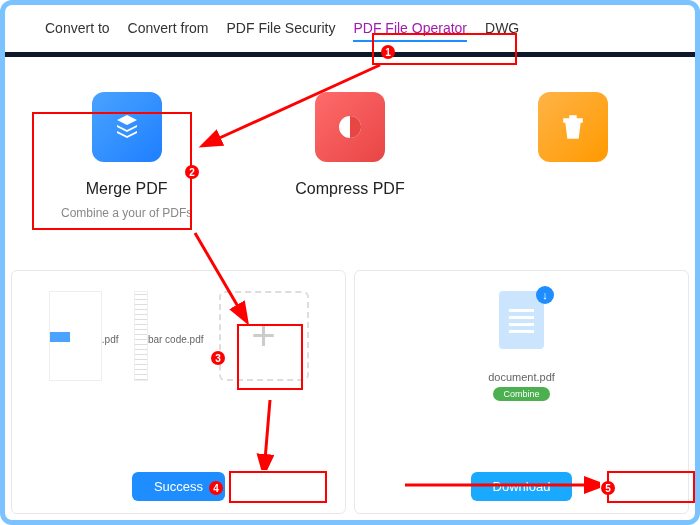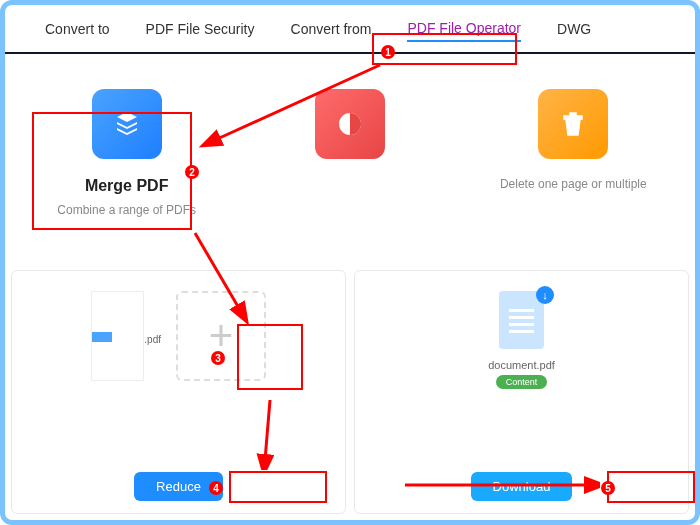--- a/index.html
+++ b/index.html
@@ -1,18 +1,18 @@
 <!DOCTYPE html>
 <html><head>
   <meta charset="utf-8">
   <style>
     * { margin: 0; padding: 0; box-sizing: border-box; font-family: -apple-system, BlinkMacSystemFont, 'Segoe UI', Arial, sans-serif; }
     body { width: 700px; height: 525px; background: white; border: 5px solid #7ac3ff; border-radius: 12px; overflow: hidden; position: relative; }
     
-    .tabs { display: flex; gap: 36px; padding: 15px 20px 10px 40px; border-bottom: 2px solid #0f172a; position: relative; align-items: center; }
+    .tabs { display: flex; gap: 18px; padding: 15px 20px 10px 40px; border-bottom: 5px solid #0f172a; position: relative; }
     .tab { font-size: 14px; color: #333; cursor: pointer; white-space: nowrap; padding-bottom: 4px; }
     .tab.active { color: #a21caf; border-bottom: 2px solid #1e8dff; }
     
     .highlight-box { border: 2px solid #ff0000; position: absolute; pointer-events: none; }
     .hb1 { top: 28px; left: 367px; width: 145px; height: 32px; }
     .hb2 { top: 107px; left: 27px; width: 160px; height: 118px; }
     .hb3 { top: 319px; left: 232px; width: 66px; height: 66px; }
     .hb4 { top: 466px; left: 224px; width: 98px; height: 32px; }
     .hb5 { top: 466px; left: 602px; width: 88px; height: 32px; }
     
@@ -22,21 +22,21 @@
     .m3 { top: 346px; left: 206px; }
     .m4 { top: 476px; left: 204px; }
     .m5 { top: 476px; left: 596px; }
     
     .operations { display: flex; padding: 35px 20px 10px 20px; gap: 20px; }
     .op-card { flex: 1; text-align: center; display: flex; flex-direction: column; align-items: center; }
     .op-icon { width: 70px; height: 70px; border-radius: 12px; display: flex; align-items: center; justify-content: center; margin-bottom: 18px; }
     .op-icon.blue { background: linear-gradient(135deg, #4aa3ff, #1e7fff); }
     .op-icon.red { background: linear-gradient(135deg, #ff6b6b, #e84545); }
     .op-icon.orange { background: linear-gradient(135deg, #ffb347, #ff9a00); }
-    .op-title { font-size: 16px; font-weight: 700; color: #222; margin-bottom: 8px; }
+    .op-title { font-size: 16px; font-weight: 400; color: #222; margin-bottom: 8px; }
     .op-desc { font-size: 12px; color: #888; }
     
     .bottom { display: flex; position: absolute; top: 265px; left: 6px; right: 6px; bottom: 6px; gap: 8px; }
     .panel { flex: 1; background: white; border: 1px solid #e8e8e8; border-radius: 6px; display: flex; flex-direction: column; padding: 20px 8px 12px 8px; align-items: center; position: relative; }
     
     .pdf-grid { display: flex; gap: 15px; align-items: flex-start; margin-bottom: 10px; }
     .pdf-thumb { width: 70px; display: flex; flex-direction: row; align-items: center; }
     .thumb-img { width: 70px; height: 90px; border: 1px solid #eee; background: white; margin-bottom: 6px; position: relative; }
     .thumb-img.t1::before { content: ''; position: absolute; top: 40px; left: 0; width: 20px; height: 10px; background: #4aa3ff; }
     .thumb-img.t2 { background: repeating-linear-gradient(0deg, #ddd 0, #ddd 1px, transparent 1px, transparent 5px); }
@@ -56,75 +56,79 @@
     .dl-badge { position: absolute; top: -5px; right: -10px; width: 18px; height: 18px; background: #1e8dff; border-radius: 50%; display: flex; align-items: center; justify-content: center; color: white; font-size: 11px; }
     .success-badge { background: #4caf50; color: white; font-size: 9px; padding: 2px 10px; border-radius: 10px; margin-top: 4px; }
     
     .arrow { position: absolute; pointer-events: none; }
   </style>
 </head>
 <body>
 
 <div class="tabs">
   <div class="tab">Convert to</div>
+  <div class="tab">Convert from</div>
   <div class="tab">PDF File Security</div>
-  <div class="tab">Convert from</div>
   <div class="tab active">PDF File Operator</div>
   <div class="tab">DWG</div>
 </div>
 
 <div class="operations">
   <div class="op-card">
     <div class="op-icon blue">
       <svg width="32" height="32" viewBox="0 0 32 32">
           <path fill="white" d="M16 4 L26 9 L16 14 L6 9 Z M6 14 L16 19 L26 14 L26 16 L16 21 L6 16 Z M6 20 L16 25 L26 20 L26 22 L16 27 L6 22 Z"></path>
         </svg>
     </div>
     <div class="op-title">Merge PDF</div>
-    <div class="op-desc">Combine a range of PDFs</div>
+    <div class="op-desc">Combine a your of PDFs</div>
   </div>
   <div class="op-card">
     <div class="op-icon red">
       <svg width="32" height="32" viewBox="0 0 32 32">
           <circle cx="16" cy="16" r="11" fill="white"></circle>
           <path fill="#e84545" d="M16 5 A11 11 0 0 1 16 27 Z"></path>
         </svg>
     </div>
+    <div class="op-title">Compress PDF</div>
   </div>
   <div class="op-card">
     <div class="op-icon orange">
       <svg width="30" height="30" viewBox="0 0 30 30">
           <path fill="white" d="M8 10 L22 10 L20 26 L10 26 Z M6 7 L24 7 L24 10 L6 10 Z M12 4 L18 4 L18 7 L12 7 Z M12 13 L12 23 M15 13 L15 23 M18 13 L18 23" stroke="white" stroke-width="1.5"></path>
         </svg>
     </div>
-    <div class="op-desc">Delete one page or multiple</div>
   </div>
 </div>
 
 <div class="bottom">
   <div class="panel">
     <div class="pdf-grid">
       <div class="pdf-thumb">
         <div class="thumb-img t1"></div>
         <div class="thumb-label">.pdf</div>
       </div>
+      <div class="pdf-thumb">
+        <div class="thumb-img t2"></div>
+        <div class="thumb-label">bar code.pdf</div>
+      </div>
       <div class="add-box">
         <span class="plus">+</span>
       </div>
     </div>
-    <button class="btn blue1">Reduce</button>
+    <button class="btn blue1">Success</button>
   </div>
   <div class="panel">
     <div class="doc-result">
       <div class="doc-icon-wrap">
         <div class="doc-icon"></div>
         <div class="dl-badge">↓</div>
       </div>
-      <div class="thumb-label" style="font-size:11px;margin-top:4px">document.pdf</div>
-      <div class="success-badge">Content</div>
+      <div class="thumb-label" style="font-size:11px;margin-top:16px">document.pdf</div>
+      <div class="success-badge">Combine</div>
     </div>
     <button class="btn blue2">Download</button>
   </div>
 </div>
 
 <div class="highlight-box hb1"></div>
 <div class="highlight-box hb2"></div>
 <div class="highlight-box hb3"></div>
 <div class="highlight-box hb4"></div>
 <div class="highlight-box hb5"></div>

